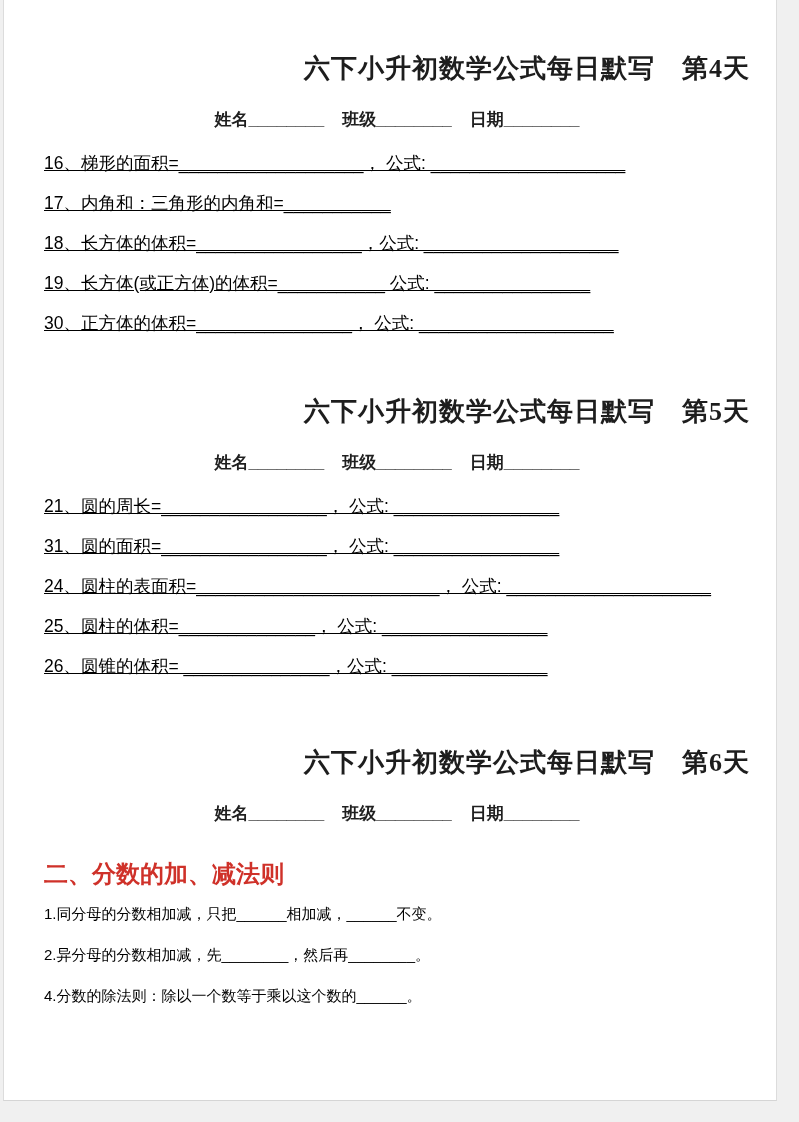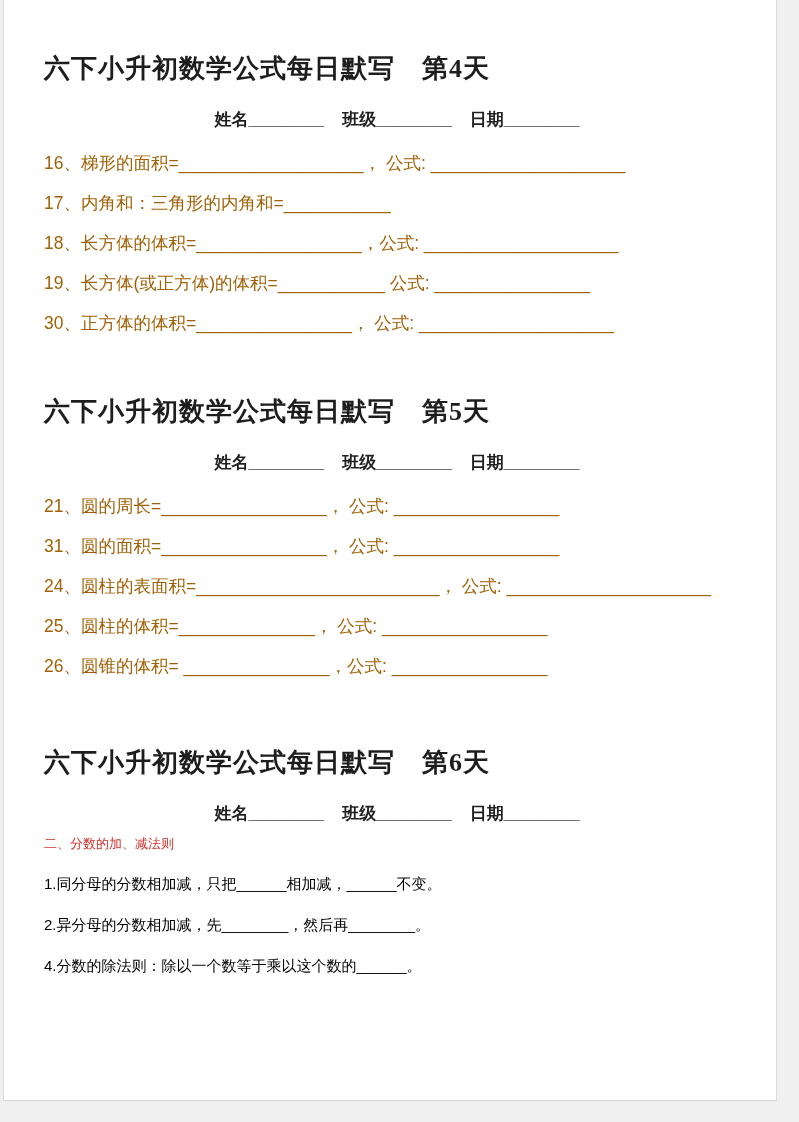--- a/index.html
+++ b/index.html
@@ -27,21 +27,21 @@
     border-right: 1px solid #dcdcdc;
     border-bottom: 1px solid #d5d5d5;
     box-sizing: border-box;
     padding: 0 26px 0 40px;
   }
   .ws-title {
     font-family: "Liberation Serif", "DejaVu Serif", serif;
     font-weight: bold;
     font-size: 26px;
     line-height: 34px;
-    text-align: left;
+    text-align: right;
     letter-spacing: 1px;
     color: #1d1d1d;
     white-space: nowrap;
   }
   .title-day4 { padding-top: 52px; }
   .title-day5 { margin-top: 52px; }
   .title-day6 { margin-top: 60px; }
   .meta-row {
     margin-top: 22px;
     display: flex;
@@ -50,26 +50,27 @@
     font-weight: bold;
     font-size: 17px;
     color: #1f1f1f;
     white-space: nowrap;
   }
   .q-list { margin-top: 12px; }
   .q-line {
     font-size: 17.5px;
     line-height: 40px;
     white-space: nowrap;
-    color: #a16207;
+    color: #000000;
+    text-decoration: underline;
   }
   .section-heading {
-    margin-top: 4px;
-    font-size: 13px;
-    font-weight: normal;
+    margin-top: 34px;
+    font-size: 24px;
+    font-weight: bold;
     line-height: 30px;
     color: #cf3129;
     white-space: nowrap;
   }
   .item-list { margin-top: 4px; }
   .item-line {
     font-size: 15px;
     line-height: 41px;
     white-space: nowrap;
     color: #000000;

